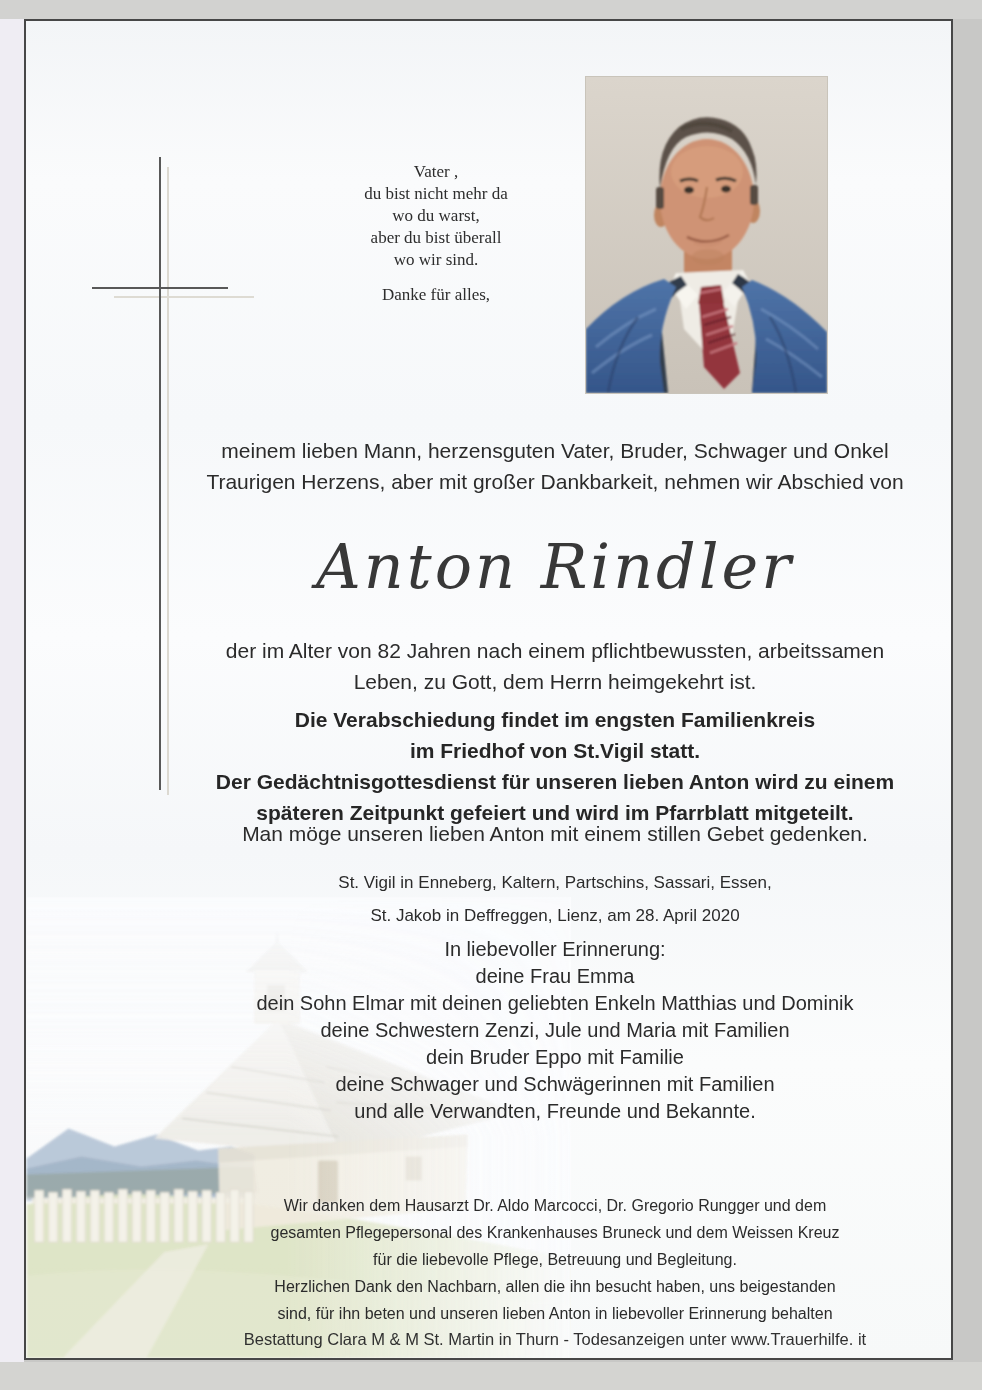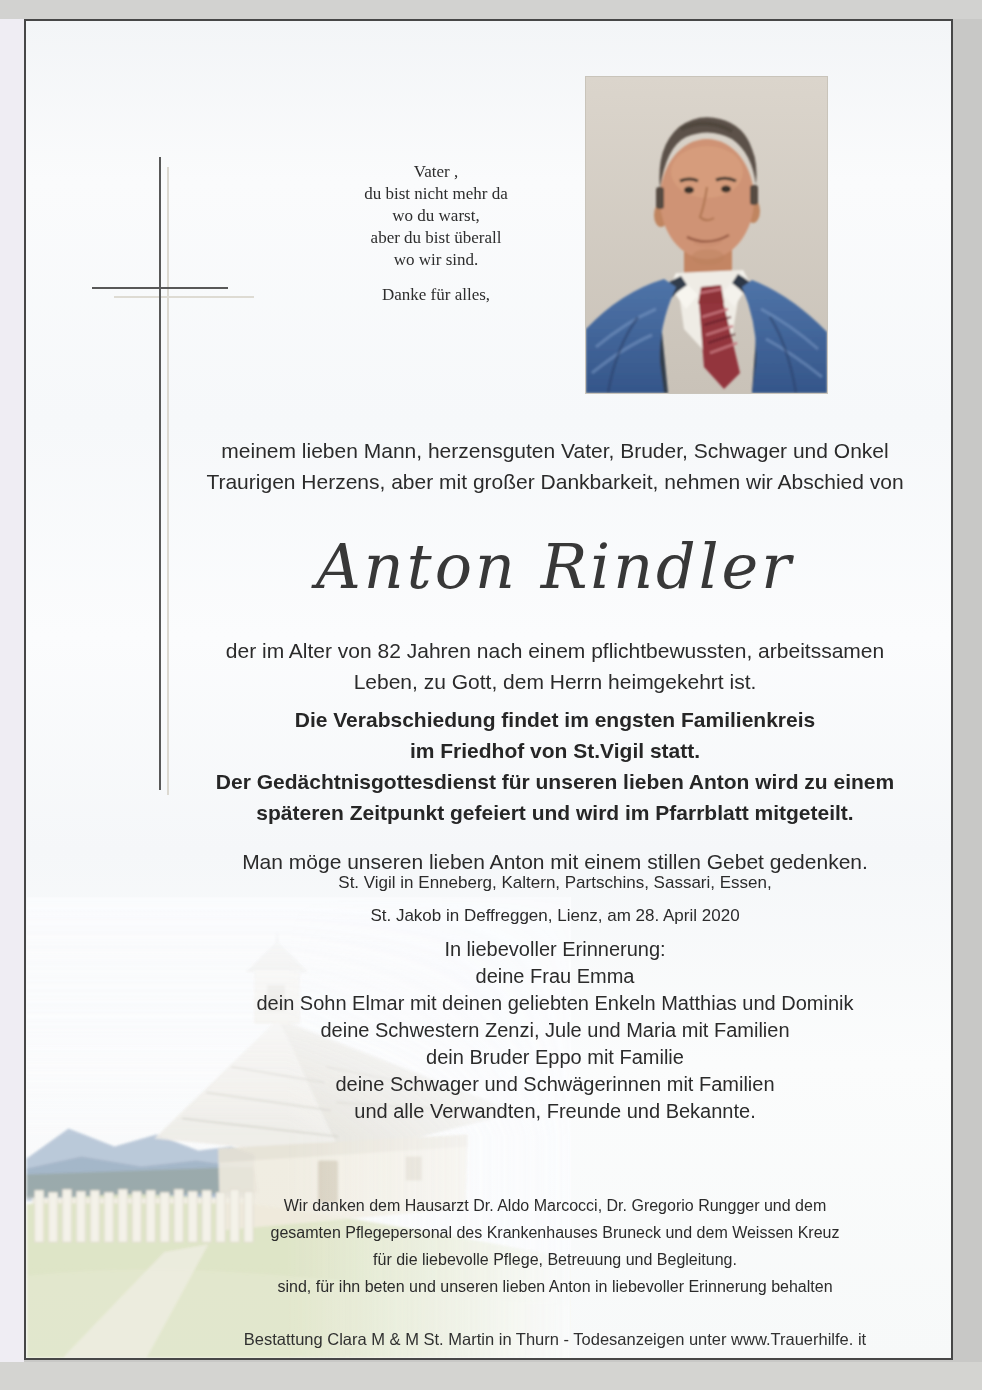--- a/index.html
+++ b/index.html
@@ -39,21 +39,21 @@
   .landscape svg{display:block;width:100%;height:100%;opacity:.9;}
 
   .content{position:absolute;left:134px;top:0;width:790px;height:100%;z-index:4;}
   .blk{position:absolute;left:0;width:100%;text-align:center;}
   .ln{display:block;}
   .blk-intro   {top:414px;font-size:21px;line-height:31px;}
   .blk-name    {top:498px;height:96px;font-family:"DejaVu Serif", serif;font-style:italic;
                 font-size:62px;line-height:96px;letter-spacing:3px;color:#383838;font-weight:500;}
   .blk-age     {top:614px;font-size:21px;line-height:31px;}
   .blk-farewell{top:683px;font-size:21px;line-height:31px;font-weight:bold;color:#262626;}
-  .blk-prayer  {top:797px;font-size:21px;line-height:31px;margin-top:28px;}
+  .blk-prayer  {top:797px;font-size:21px;line-height:31px;}
   .blk-places  {top:845px;font-size:17px;line-height:33px;}
   .blk-remem   {top:915px;font-size:20px;line-height:27px;}
   .blk-thanks  {top:1171px;font-size:16px;line-height:27px;}
   .blk-footer  {top:1307px;font-size:16.5px;line-height:22px;color:#303030;}
 </style>
 </head>
 <body>
 
 <div class="band band-left"></div>
 <div class="band band-top"></div>
@@ -229,19 +229,20 @@
       <span class="ln">deine Schwestern Zenzi, Jule und Maria mit Familien</span>
       <span class="ln">dein Bruder Eppo mit Familie</span>
       <span class="ln">deine Schwager und Schwägerinnen mit Familien</span>
       <span class="ln">und alle Verwandten, Freunde und Bekannte.</span>
     </div>
 
     <div class="blk blk-thanks">
       <span class="ln">Wir danken dem Hausarzt Dr. Aldo Marcocci, Dr. Gregorio Rungger und dem</span>
       <span class="ln">gesamten Pflegepersonal des Krankenhauses Bruneck und dem Weissen Kreuz</span>
       <span class="ln">für die liebevolle Pflege, Betreuung und Begleitung.</span>
+      <span class="ln">Herzlichen Dank den Nachbarn, allen die ihn besucht haben, uns beigestanden</span>
       <span class="ln">sind, für ihn beten und unseren lieben Anton in liebevoller Erinnerung behalten</span>
     </div>
 
     <div class="blk blk-footer">Bestattung Clara M &amp; M St. Martin in Thurn -  Todesanzeigen unter www.Trauerhilfe. it</div>
 
   </div>
 </div>
 
 </body></html>

